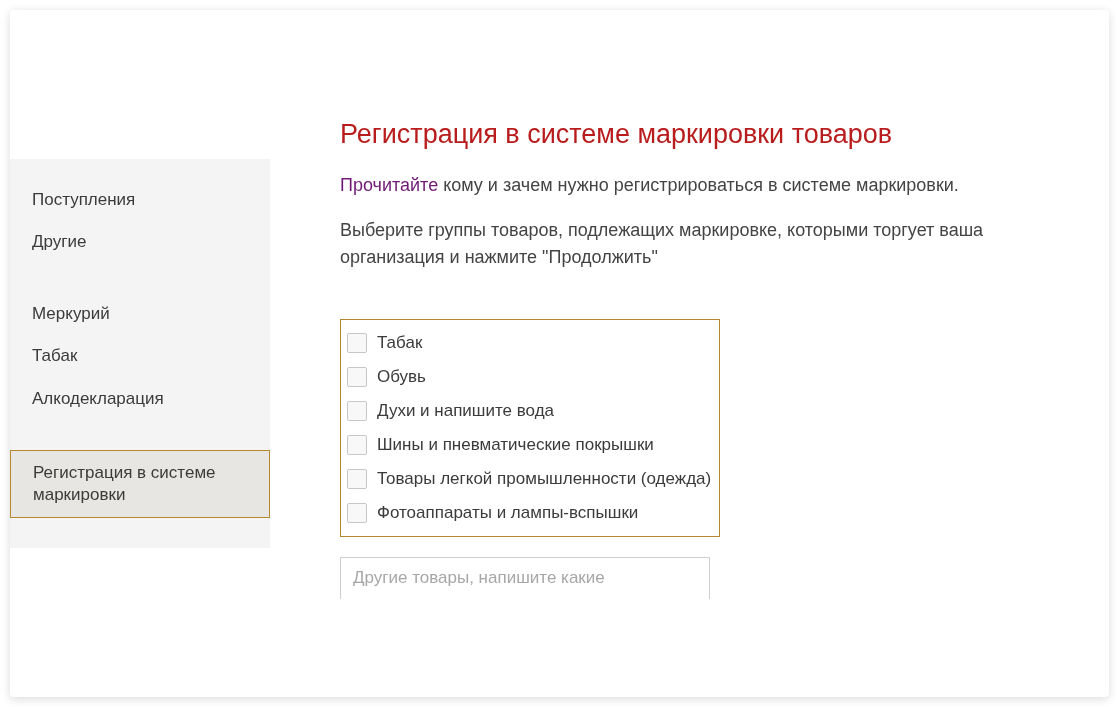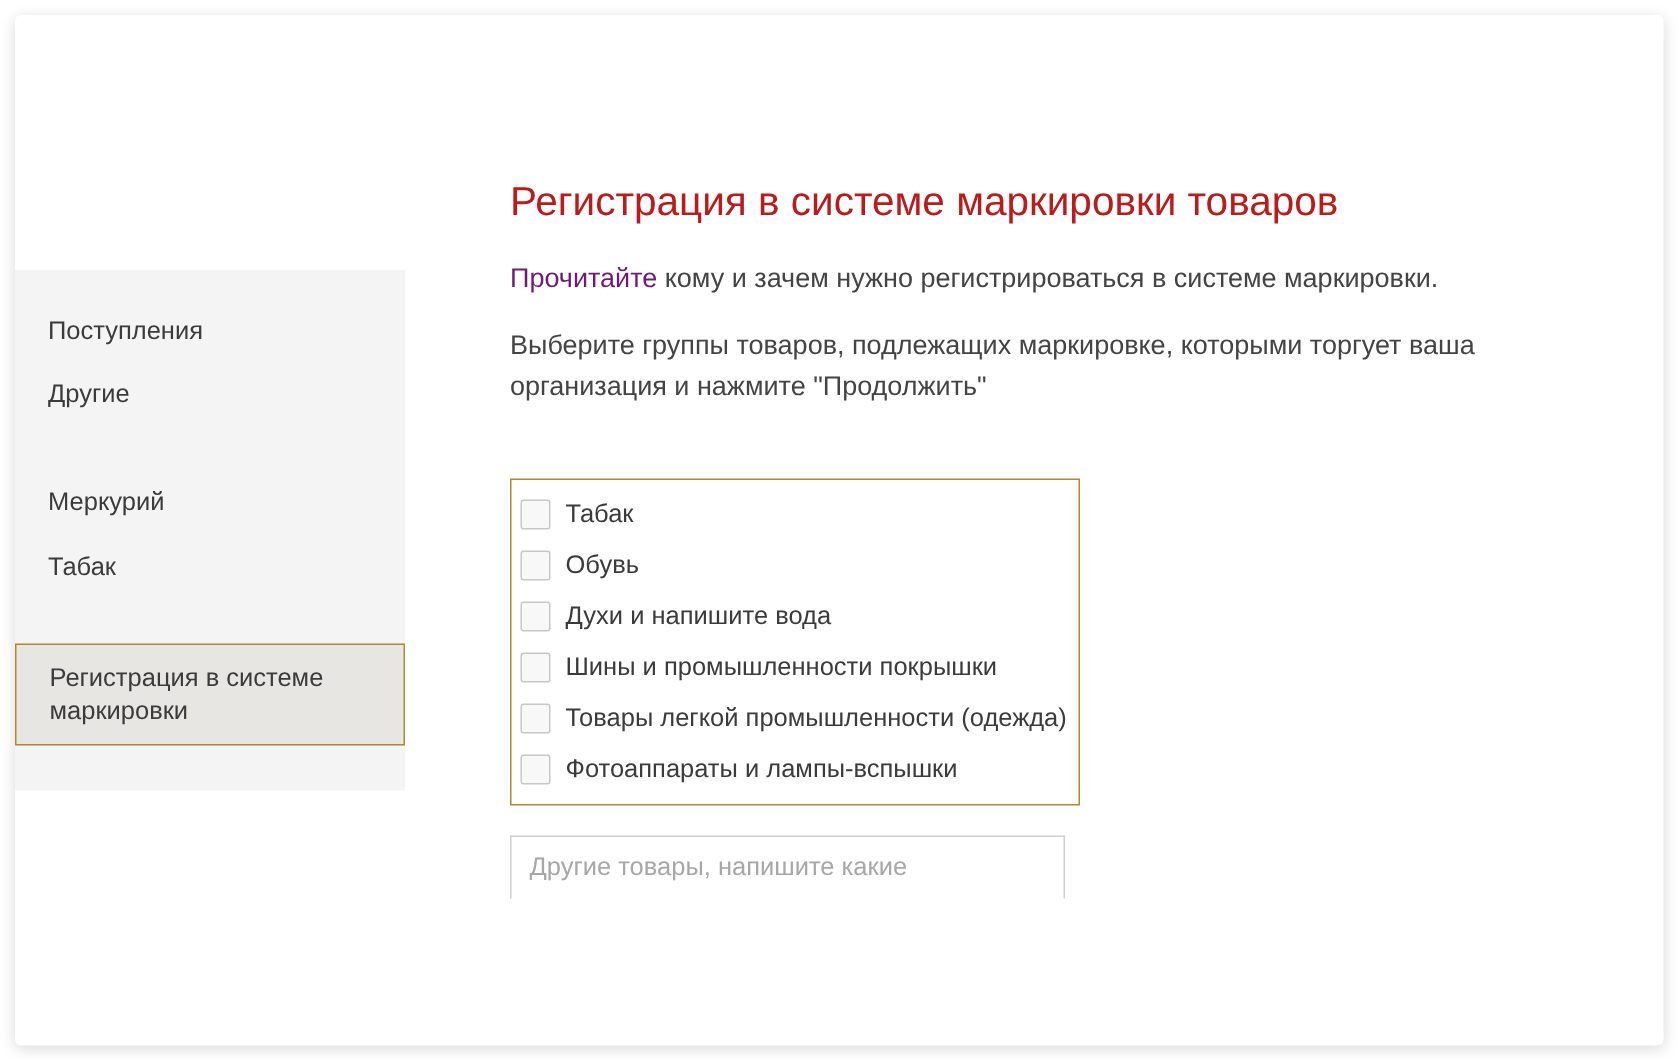--- a/index.html
+++ b/index.html
@@ -132,20 +132,23 @@
       </div>
     </div>
 
     <div class="sidebar-group">
       <div class="sidebar-item">
         <span>Меркурий</span>
       </div>
       <div class="sidebar-item">
         <span>Табак</span>
       </div>
+      <div class="sidebar-item">
+        <span>Алкодекларация</span>
+      </div>
     </div>
 
     <div class="sidebar-group">
       <div class="sidebar-item active">
         <span>Регистрация в системе маркировки</span>
       </div>
     </div>
 
   </div>
 
@@ -166,21 +169,21 @@
       <div class="checkbox-row">
         <div class="checkbox"></div>
         <span class="checkbox-label">Обувь</span>
       </div>
       <div class="checkbox-row">
         <div class="checkbox"></div>
         <span class="checkbox-label">Духи и напишите вода</span>
       </div>
       <div class="checkbox-row">
         <div class="checkbox"></div>
-        <span class="checkbox-label">Шины и промышленности покрышки</span>
+        <span class="checkbox-label">Шины и пневматические покрышки</span>
       </div>
       <div class="checkbox-row">
         <div class="checkbox"></div>
         <span class="checkbox-label">Товары легкой промышленности (одежда)</span>
       </div>
       <div class="checkbox-row">
         <div class="checkbox"></div>
         <span class="checkbox-label">Фотоаппараты и лампы-вспышки</span>
       </div>
     </div>

